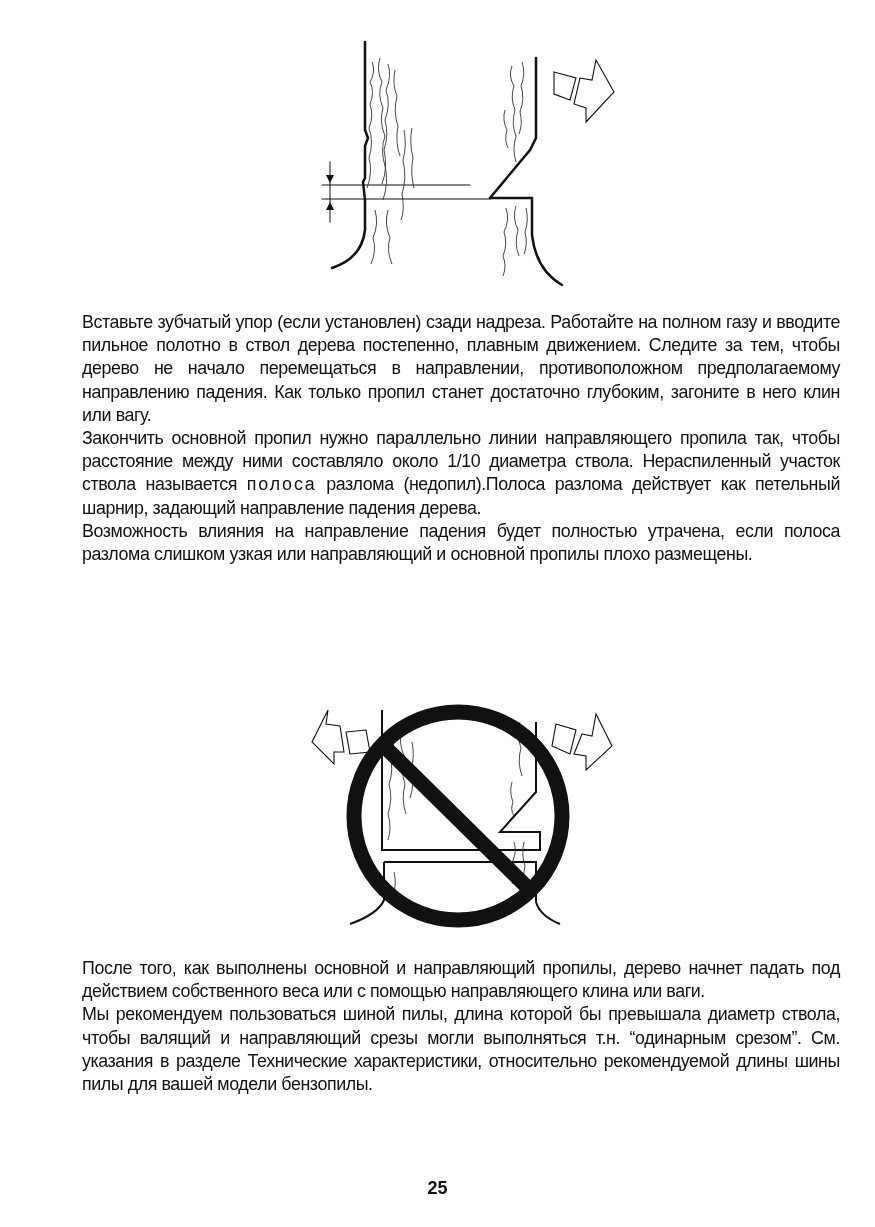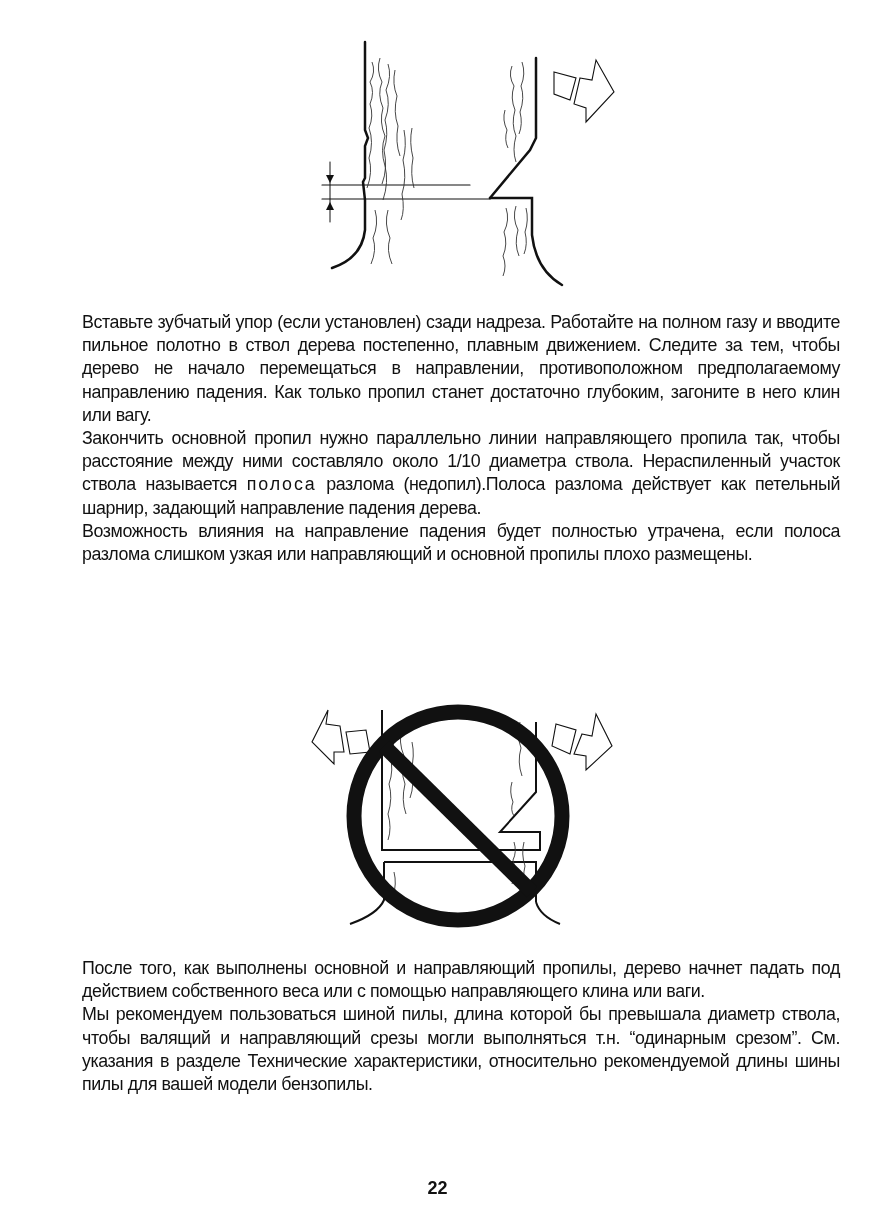--- a/index.html
+++ b/index.html
@@ -102,13 +102,13 @@
       <line x1="84" y1="54" x2="232" y2="200" stroke="#111" stroke-width="15"></line>
     </g>
   </svg>
 </div>
 
 <div class="text-block" style="top:956px;">
   <p>После того, как выполнены основной и направляющий пропилы, дерево начнет падать под действием собственного веса или с помощью направляющего клина или ваги.</p>
   <p>Мы рекомендуем пользоваться шиной пилы, длина которой бы превышала диаметр ствола, чтобы валящий и направляющий срезы могли выполняться т.н. “одинарным срезом”. См. указания в разделе Технические характеристики, относительно рекомендуемой длины шины пилы для вашей модели бензопилы.</p>
 </div>
 
-<div class="page-num">22</div>
+<div class="page-num">25</div>
 
 </body></html>

